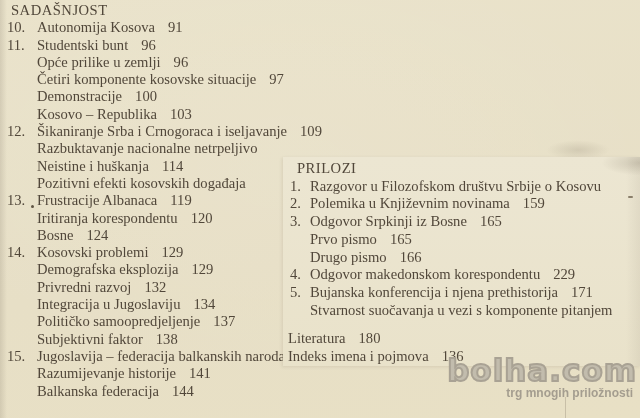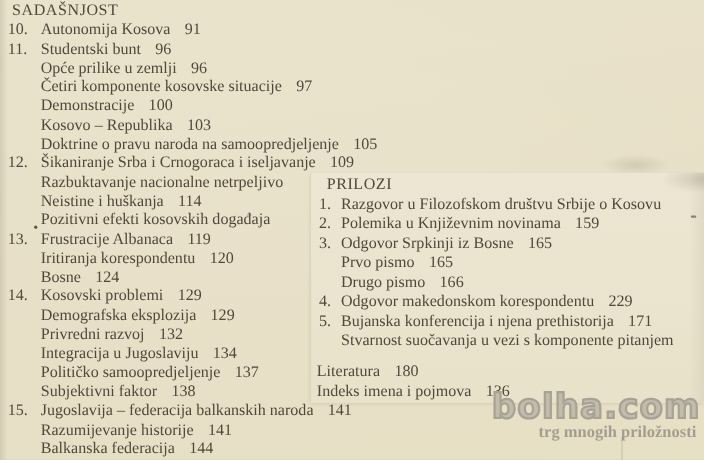--- a/index.html
+++ b/index.html
@@ -40,22 +40,22 @@
   .watermark{position:absolute;right:3px;top:354px;text-align:right;pointer-events:none;}
   .wm-brand{
     font-family:"DejaVu Sans","Liberation Sans",sans-serif;font-weight:bold;
     font-size:31px;letter-spacing:1px;line-height:32px;
     color:rgba(233,227,210,0.40);
     -webkit-text-stroke:2px #a9a294;
     text-shadow:0 0 1px #a9a294;
     text-align:right;
   }
   .wm-tagline{
-    font-family:Liberation Serif, serif;font-weight:bold;
-    font-size:15px;line-height:17px;color:#a49d8f;margin-top:-1px;margin-right:4px;
+    font-family:Liberation Sans, sans-serif;font-weight:bold;
+    font-size:12px;line-height:17px;color:#a49d8f;margin-top:-1px;margin-right:4px;
   }
   .speck-a{position:absolute;left:31px;top:205px;width:3px;height:3px;background:#5f5443;border-radius:50%;}
   .speck-b{position:absolute;left:628px;top:196px;width:5px;height:2px;background:#8a7f6b;border-radius:2px;}
   .crease{position:absolute;left:565px;top:397px;width:1px;height:21px;background:rgba(140,130,112,0.35);}
 </style>
 </head>
 <body>
 
 <div class="page">
 
@@ -67,21 +67,20 @@
       <div class="row"><span class="num">11.</span><span class="lbl">Studentski bunt</span><span class="pg">96</span></div>
 
       <div class="row"><span class="num"></span><span class="lbl">Opće prilike u zemlji</span><span class="pg">96</span></div>
 
       <div class="row"><span class="num"></span><span class="lbl">Četiri komponente kosovske situacije</span><span class="pg">97</span></div>
 
       <div class="row"><span class="num"></span><span class="lbl">Demonstracije</span><span class="pg">100</span></div>
 
       <div class="row"><span class="num"></span><span class="lbl">Kosovo – Republika</span><span class="pg">103</span></div>
 
-      <div class="row"><span class="num"></span><span class="lbl">Doktrine o pravu naroda na samoopredjeljenje</span><span class="pg">105</span></div>
 
       <div class="row"><span class="num">12.</span><span class="lbl">Šikaniranje Srba i Crnogoraca i iseljavanje</span><span class="pg">109</span></div>
 
       <div class="row"><span class="num"></span><span class="lbl">Razbuktavanje nacionalne netrpeljivo</span></div>
 
       <div class="row"><span class="num"></span><span class="lbl">Neistine i huškanja</span><span class="pg">114</span></div>
 
       <div class="row"><span class="num"></span><span class="lbl">Pozitivni efekti kosovskih događaja</span></div>
 
       <div class="row"><span class="num">13.</span><span class="lbl">Frustracije Albanaca</span><span class="pg">119</span></div>

